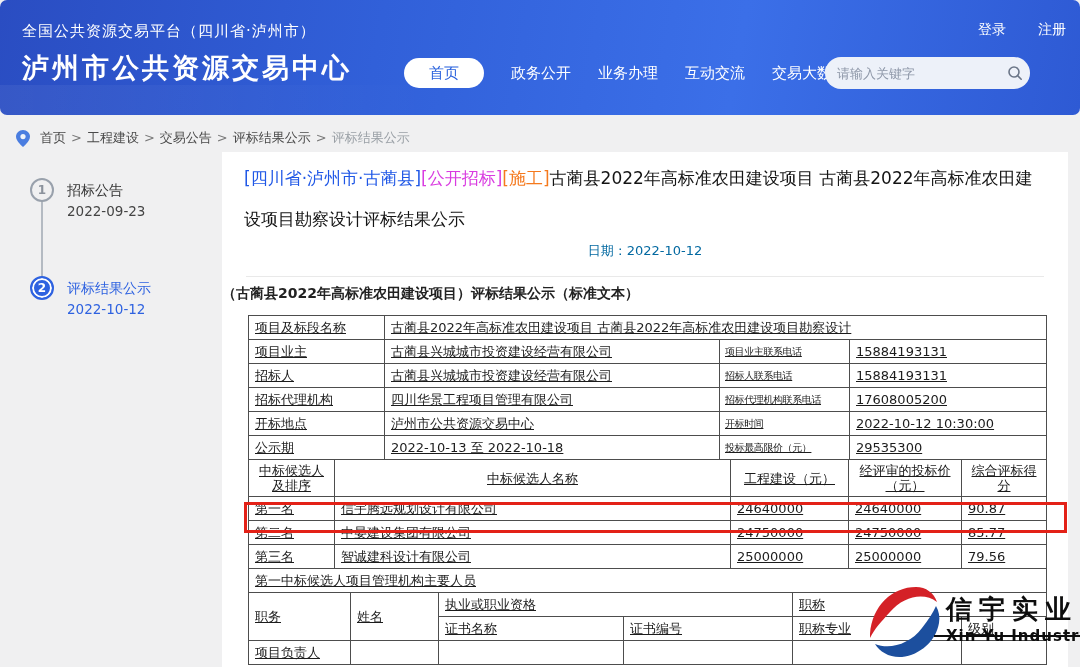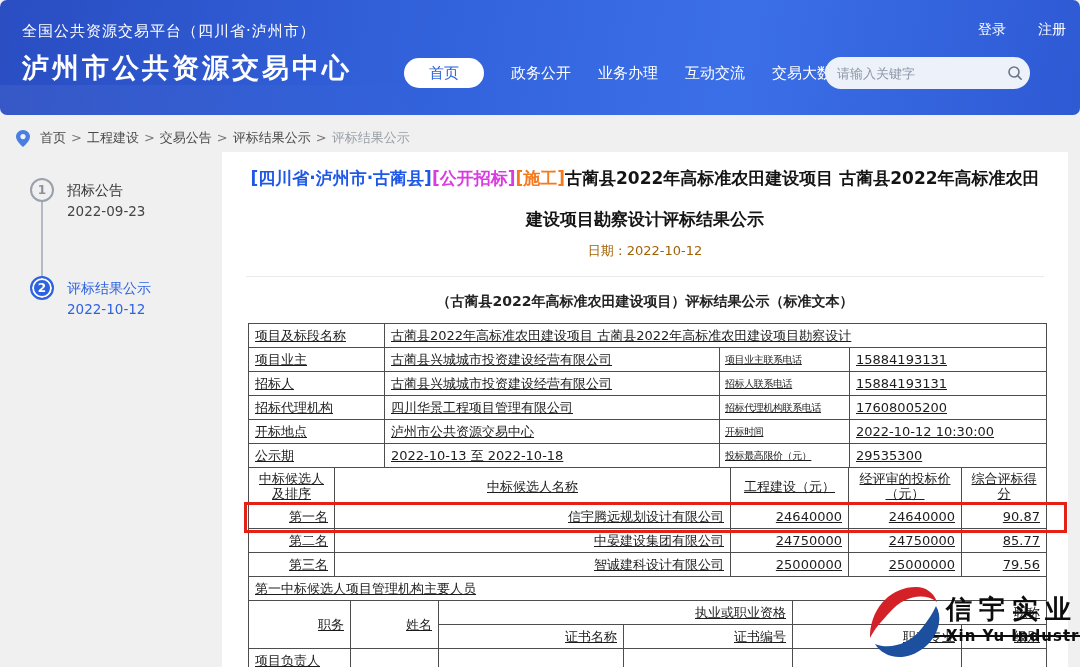--- a/index.html
+++ b/index.html
@@ -44,32 +44,32 @@
   .tl-dot { width: 24px; height: 24px; border-radius: 50%; border: 2px solid #99a1ac; background: #f0f0f1;
     color: #8b929c; font-size: 12px; font-weight: bold; display: flex; align-items: center; justify-content: center; flex: none; }
   .tl-step.active .tl-dot { border-color: #2e62e0; background: #2e62e0; color: #fff; box-shadow: inset 0 0 0 2px #fff; }
   .tl-texts { padding-top: 2px; }
   .tl-label { font-size: 14px; color: #333; line-height: 20px; }
   .tl-date { font-size: 13.5px; color: #444; line-height: 22px; }
   .tl-step.active .tl-label, .tl-step.active .tl-date { color: #2e62e0; }
 
   
   .card { position: absolute; left: 222px; top: 152px; width: 846px; height: 515px; background: #fff; overflow: hidden; }
-  .article-title { margin: 6px 22px 0; text-align: center; font-size: 17px; font-weight: bold; line-height: 41px; color: #141414; }
+  .article-title { margin: 6px 22px 0; font-size: 17px; font-weight: normal; line-height: 41px; color: #141414; }
   .tag-region { color: #1f57e6; } .tag-type { color: #d93be0; } .tag-category { color: #f5791d; }
-  .article-date { margin-top: 2px; text-align: center; font-size: 13px; color: #a16207; }
+  .article-date { margin-top: 2px; text-align: center; font-size: 13px; color: #0369a1; }
   .divider { border: none; border-top: 1px solid #e9e9e9; margin: 16px 24px 0; }
-  .table-title { margin-top: 16px; text-align: center; font-size: 14px; font-weight: 600; color: #222; }
+  .table-title { margin-top: 8px; text-align: left; font-size: 14px; font-weight: 600; color: #222; }
 
   .tables { position: relative; margin: 12px 0 0 26px; width: 798px; }
   table { border-collapse: collapse; table-layout: fixed; width: 798px; font-size: 13px; color: #1c1c1c; }
   td, th { border: 1px solid #4d4d4d; padding: 2px 6px; font-weight: normal; height: 24px; overflow: hidden;
     white-space: nowrap; text-align: left; text-decoration: underline; }
   .bid { margin-top: -1px; } .lower { margin-top: -1px; }
-  .c { text-align: right; }
+  .c { text-align: left; }
   .lbl2 { font-size: 10px; letter-spacing: -0.4px; padding-left: 5px; }
   .bid th { height: 32px; padding: 3px 4px; text-align: center; white-space: normal; line-height: 15px; }
   .wrap { white-space: normal; }
 
   
   .highlight-box { position: absolute; border: 3px solid #e32117; background: transparent; pointer-events: none; z-index: 6; }
 
   
   .watermark { position: absolute; left: 866px; top: 580px; display: flex; gap: 4px; z-index: 8; pointer-events: none; }
   .wm-text { margin-top: 14px; }

